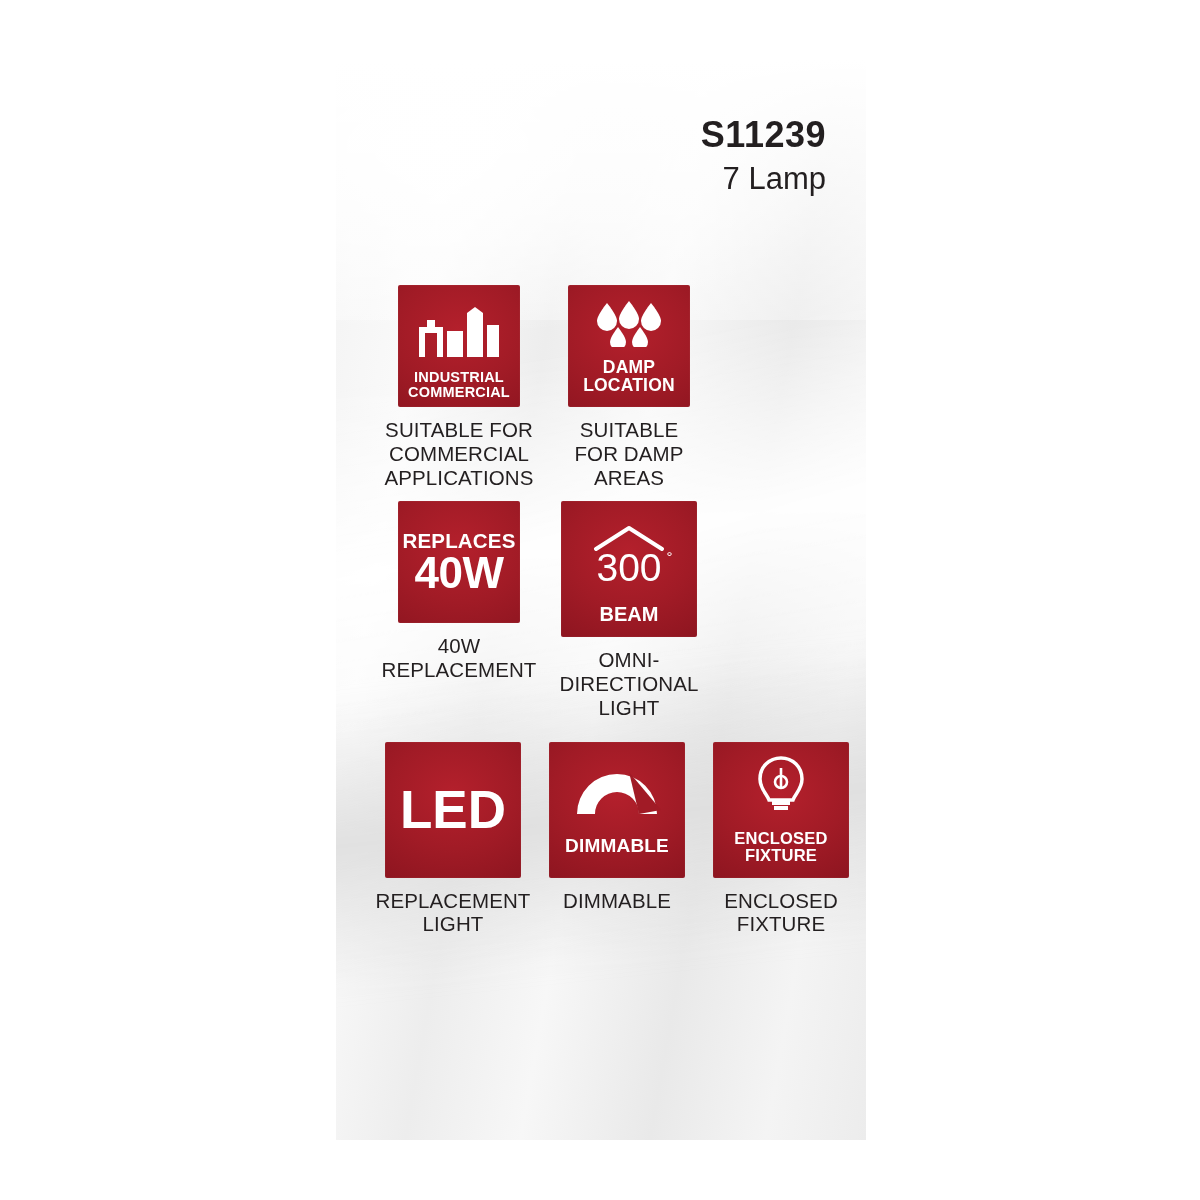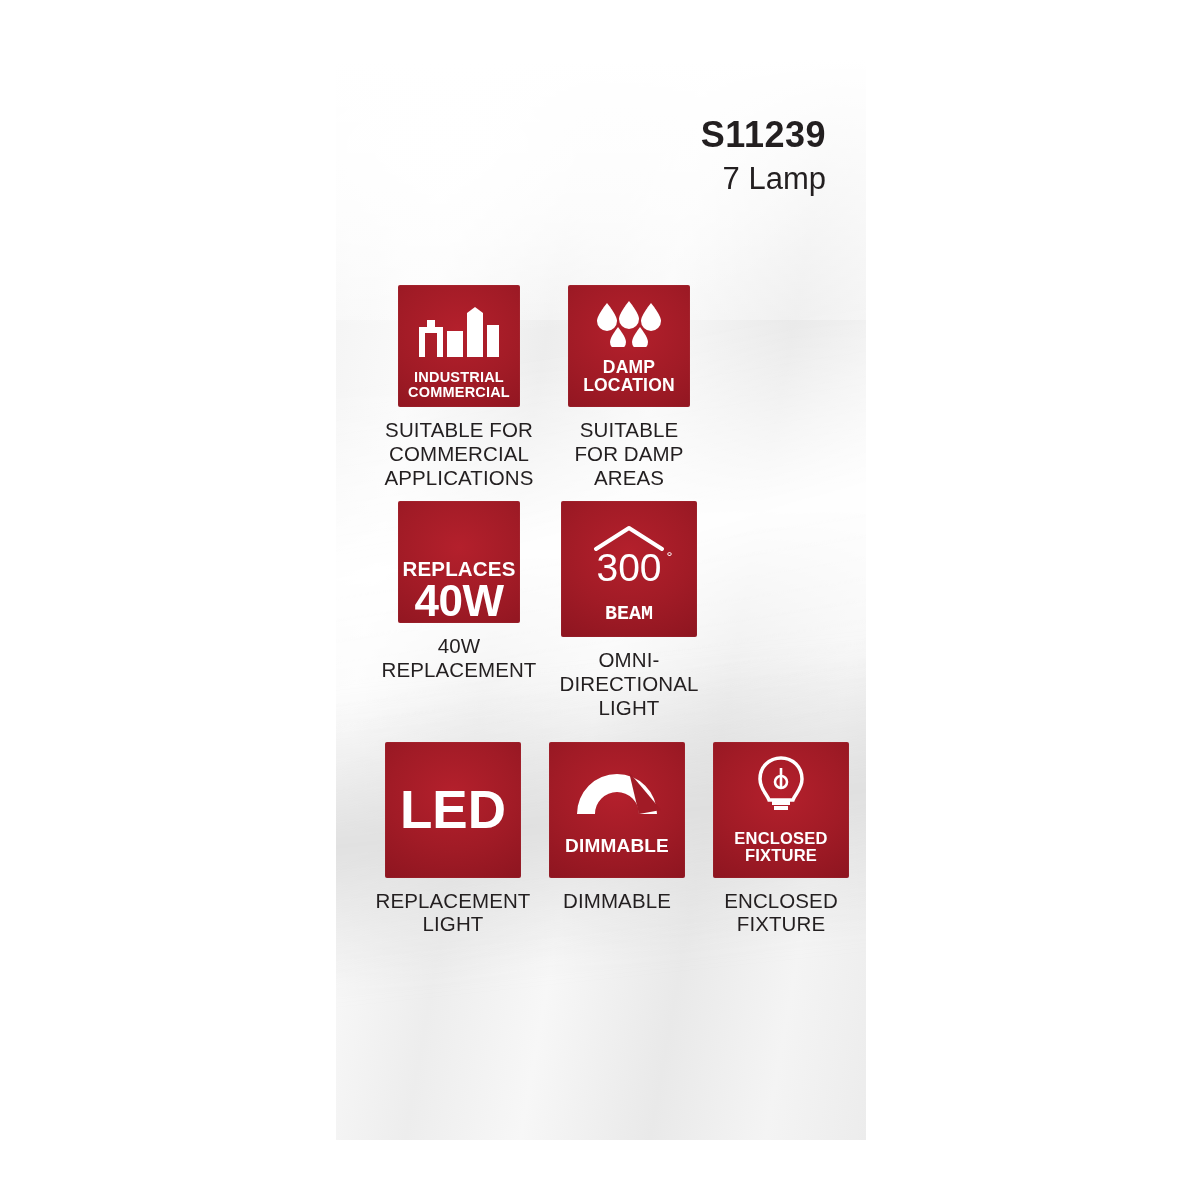--- a/index.html
+++ b/index.html
@@ -179,21 +179,21 @@
     bottom: 12px;
   }
 
   
   .replaces-wrap {
     position: absolute;
     top: 0; left: 0; right: 0; bottom: 0;
     display: flex;
     flex-direction: column;
     align-items: center;
-    justify-content: flex-end;
+    justify-content: center;
   }
   .replaces-top {
     font-size: 20.5px;
     font-weight: bold;
     letter-spacing: 0.2px;
   }
   .replaces-big {
     font-size: 44px;
     font-weight: bold;
     line-height: 1;
@@ -227,21 +227,20 @@
     position: absolute;
     top: 1px;
     right: -11px;
     font-size: 15px;
   }
   .beam-label {
     font-size: 20px;
     font-weight: bold;
     line-height: 1;
     margin-top: 18px;
-    font-family: Liberation Mono, monospace;
   }
 
   
   .led-text {
     position: absolute;
     top: 0; left: 0; right: 0; bottom: 0;
     display: flex;
     align-items: center;
     justify-content: center;
     font-size: 53px;

